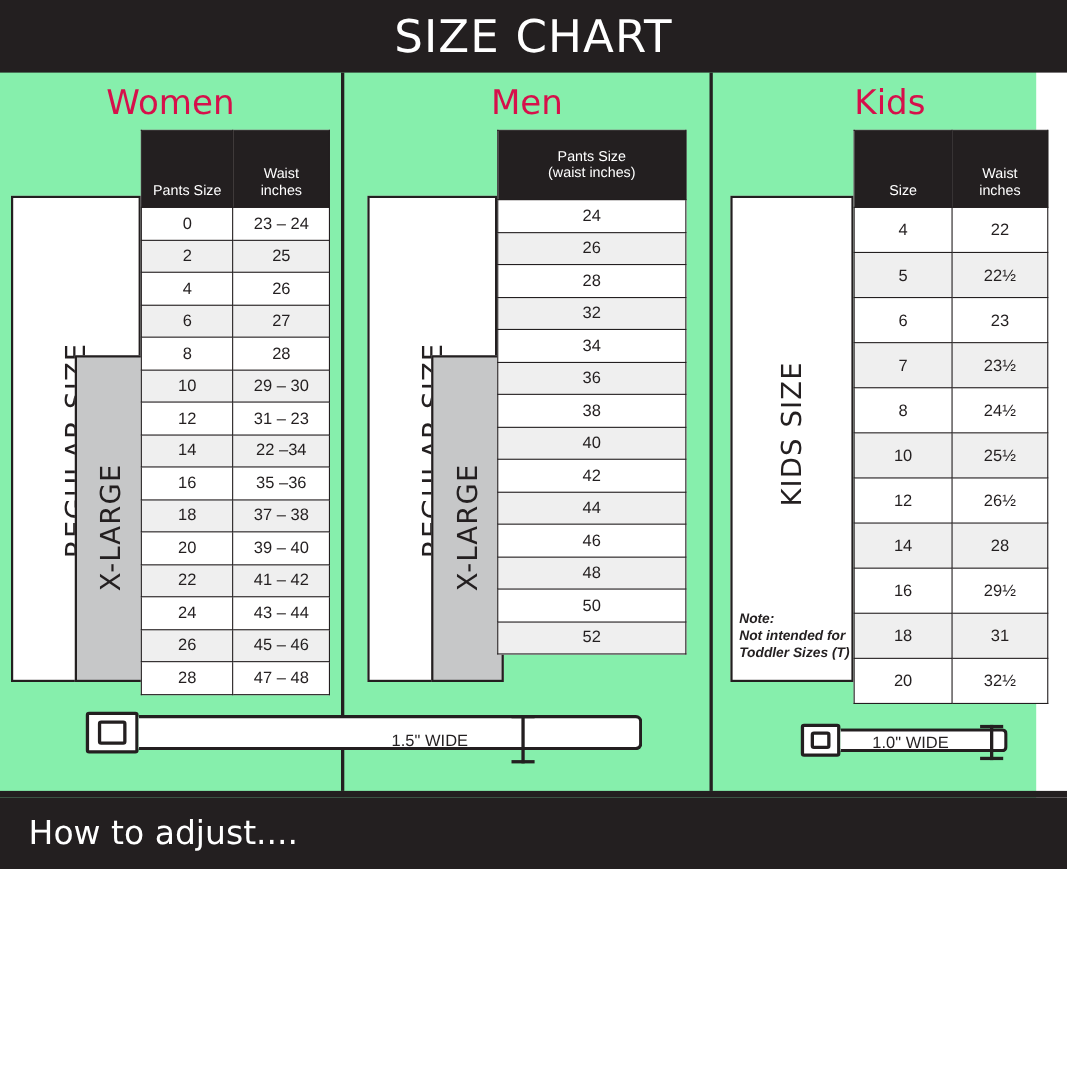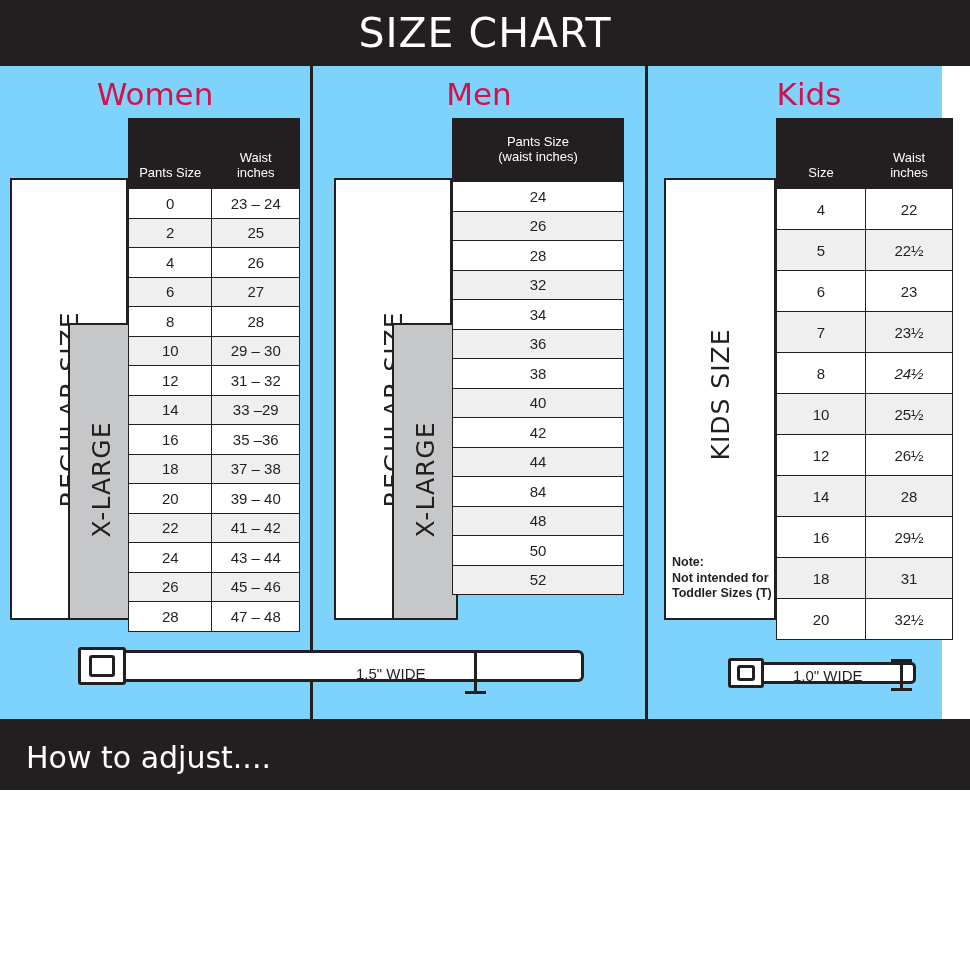--- a/index.html
+++ b/index.html
@@ -11,21 +11,21 @@
     width: 970px;
     height: 971px;
     font-family: "Liberation Sans", sans-serif;
     color: #1b1b1b;
     overflow: hidden;
   }
   .page {
     position: relative;
     width: 942px;
     height: 971px;
-    background: #7dd3fc;
+    background: #86efac;
     border-radius: 12px;
   }
 
   
   .banner {
     position: absolute;
     left: 0; top: 0;
     width: 970px; height: 66px;
     background: #231f20;
     color: #ffffff;
@@ -275,25 +275,25 @@
             <tr>
                 <td>8</td>
                 <td>28</td>
               </tr>
             <tr>
                 <td>10</td>
                 <td>29 – 30</td>
               </tr>
             <tr>
                 <td>12</td>
-                <td>31 – 32</td>
+                <td>31 – 23</td>
               </tr>
             <tr>
                 <td>14</td>
-                <td>33 –29</td>
+                <td>22 –34</td>
               </tr>
             <tr>
                 <td>16</td>
                 <td>35 –36</td>
               </tr>
             <tr>
                 <td>18</td>
                 <td>37 – 38</td>
               </tr>
             <tr>
@@ -363,21 +363,21 @@
             <tr>
                 <td>40</td>
               </tr>
             <tr>
                 <td>42</td>
               </tr>
             <tr>
                 <td>44</td>
               </tr>
             <tr>
-                <td>84</td>
+                <td>46</td>
               </tr>
             <tr>
                 <td>48</td>
               </tr>
             <tr>
                 <td>50</td>
               </tr>
             <tr>
                 <td>52</td>
               </tr>
@@ -387,21 +387,21 @@
     </div>
 
     <div class="panel kids">
       <div class="panel-title">Kids</div>
 
       <div class="chart-block">
         <div class="band-regular" style="top:60px; height:442px; width:112px;">
           <span class="vert-label" style="top:200px;">KIDS SIZE</span>
         </div>
 
-        <div class="note" style="left:8px; top:437px; width:104px;">
+        <div class="note" style="left:8px; top:437px; width:104px;font-style:italic;">
           Note:<br>Not intended for<br>Toddler Sizes (T)
         </div>
 
         <table class="sizes" style="left:112px; top:0;">
           <thead>
             <tr>
               <th class="c1"><span>Size</span></th>
               <th class="c2">Waist<br>inches</th>
             </tr>
           </thead>
@@ -417,21 +417,21 @@
             <tr style="height:40px;">
                 <td style="height:40px;">6</td>
                 <td style="height:40px;">23</td>
               </tr>
             <tr style="height:40px;">
                 <td style="height:40px;">7</td>
                 <td style="height:40px;">23½</td>
               </tr>
             <tr style="height:40px;">
                 <td style="height:40px;">8</td>
-                <td style="height:40px;font-style:italic;">24½</td>
+                <td style="height:40px;">24½</td>
               </tr>
             <tr style="height:40px;">
                 <td style="height:40px;">10</td>
                 <td style="height:40px;">25½</td>
               </tr>
             <tr style="height:40px;">
                 <td style="height:40px;">12</td>
                 <td style="height:40px;">26½</td>
               </tr>
             <tr style="height:40px;">

